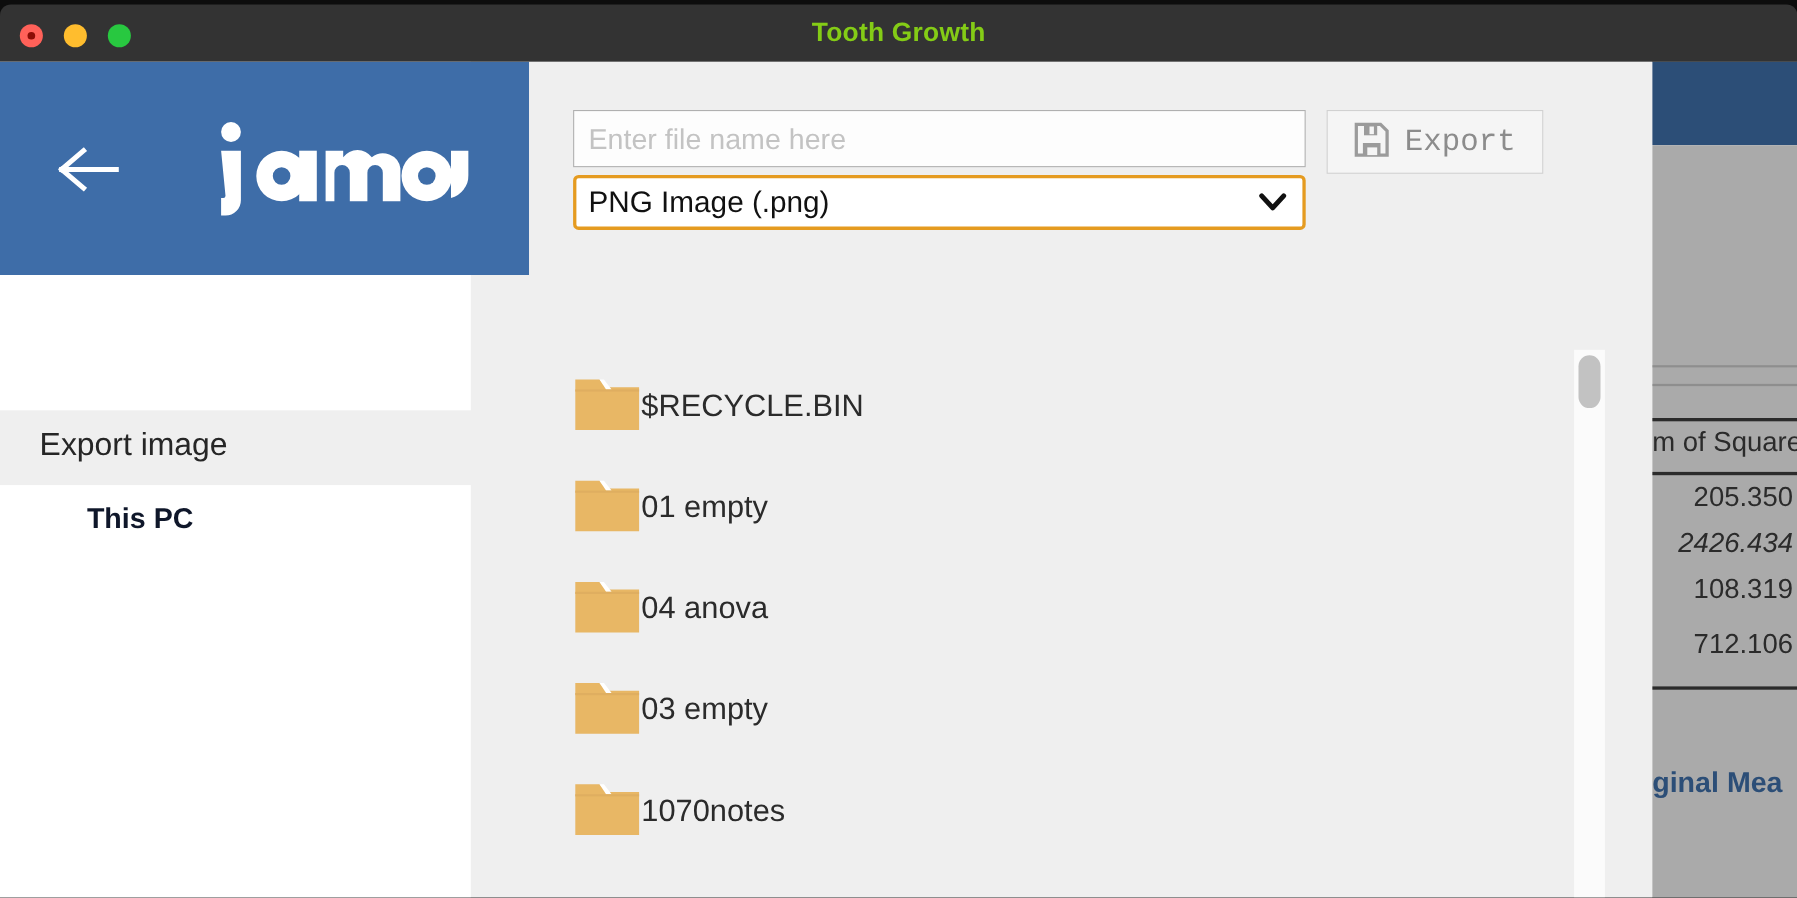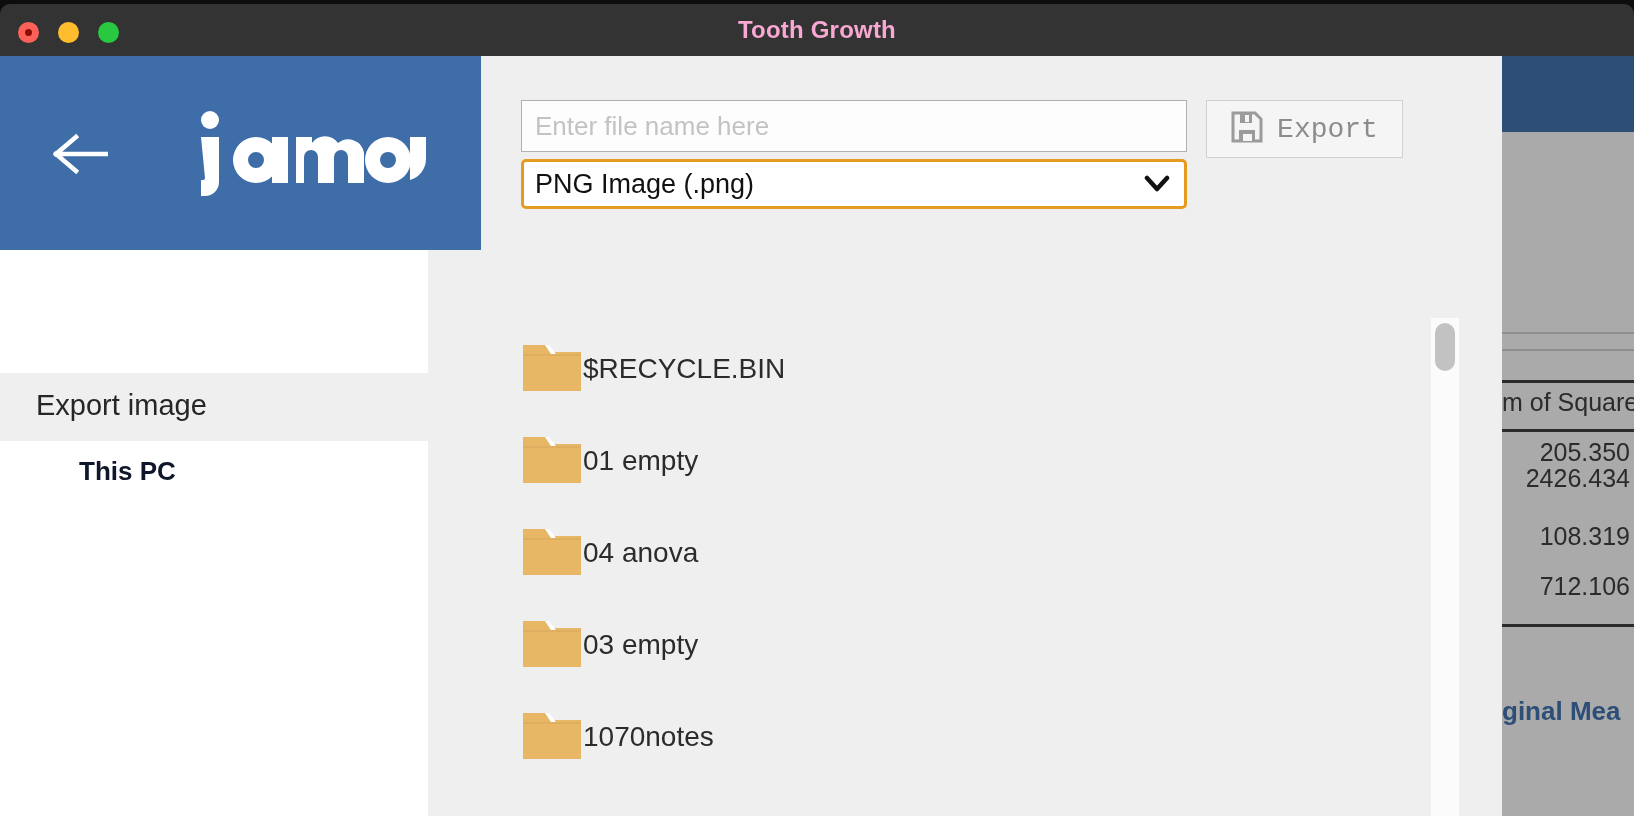--- a/index.html
+++ b/index.html
@@ -52,21 +52,21 @@
   }
   .dot.yellow { background: #ffbd2e; }
   .dot.green  { background: #28c840; }
 
   .win-title {
     position: absolute;
     left: 0; top: 0;
     width: 1634px; height: 52px;
     line-height: 52px;
     text-align: center;
-    color: #f9a8d4;
+    color: #84cc16;
     font-size: 24px;
     font-weight: bold;
     letter-spacing: 0.2px;
   }
 
   
   .bg-area {
     position: absolute;
     left: 0; top: 56px;
     width: 1634px; height: 760px;
@@ -322,21 +322,21 @@
 
   <div class="bg-area">
     <div class="bg-ribbon"></div>
     <div class="bg-results"></div>
     <div class="bg-rule r1"></div>
     <div class="bg-rule r2"></div>
     <div class="bg-rule thick" style="top:324px;"></div>
     <div class="bg-th" style="top:332px;">m of Squares</div>
     <div class="bg-rule thick" style="top:373px;"></div>
     <div class="bg-cell" style="top:382px;">205.350</div>
-    <div class="bg-cell" style="top:408px;">2426.434</div>
+    <div class="bg-cell" style="top:424px;font-style:italic;">2426.434</div>
     <div class="bg-cell" style="top:466px;">108.319</div>
     <div class="bg-cell" style="top:516px;">712.106</div>
     <div class="bg-rule thick" style="top:568px;"></div>
     <div class="bg-heading" style="top:640px;">ginal Mea</div>
   </div>
 
   <div class="dialog">
 
     <div class="side">
       <div class="side-header">

